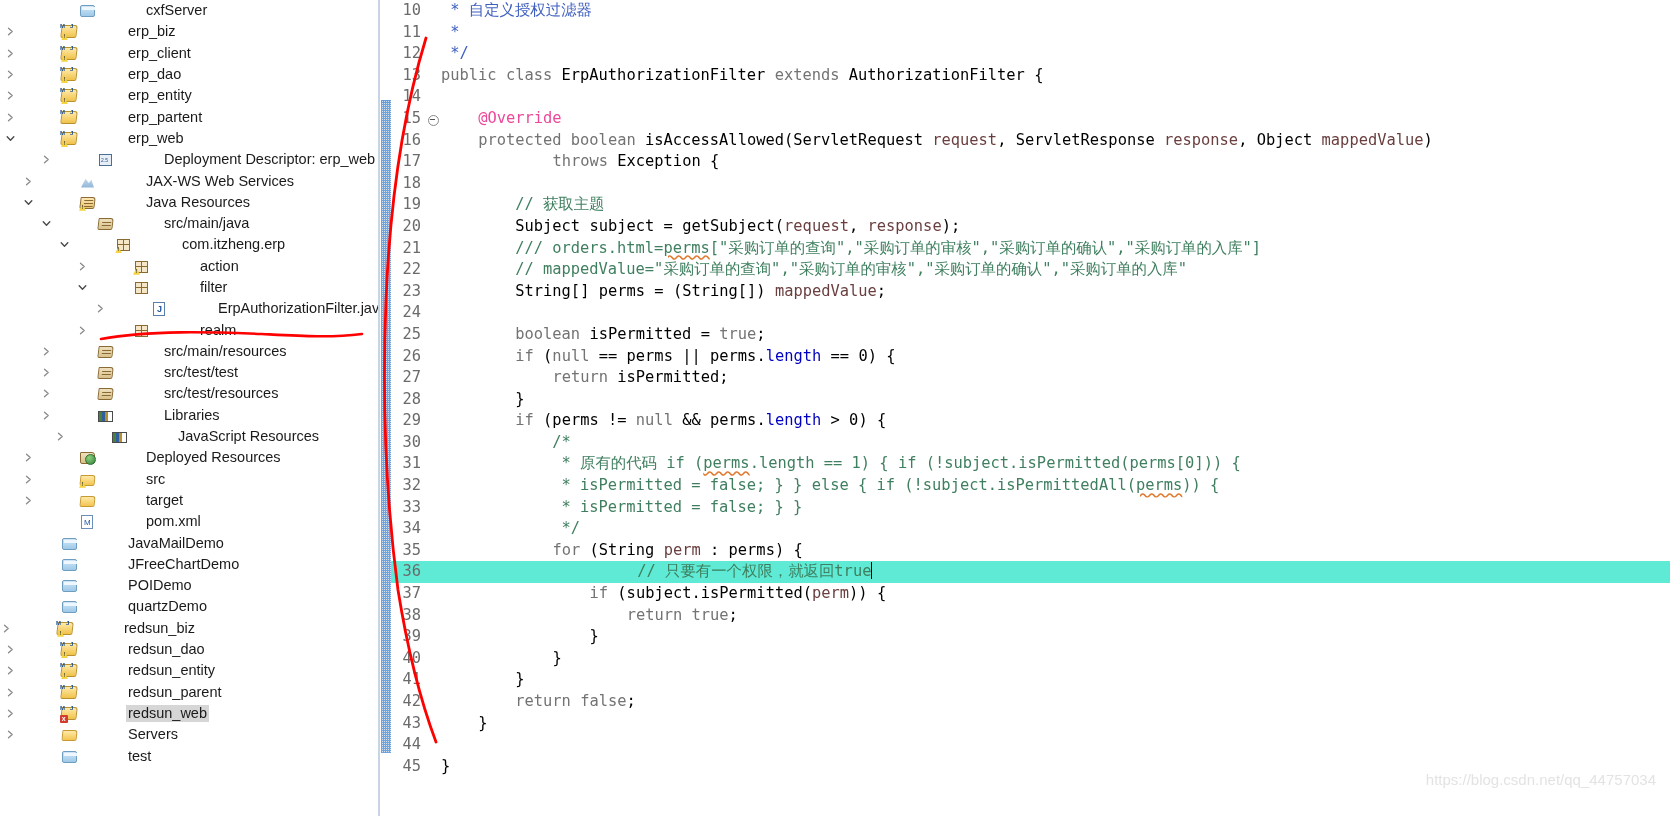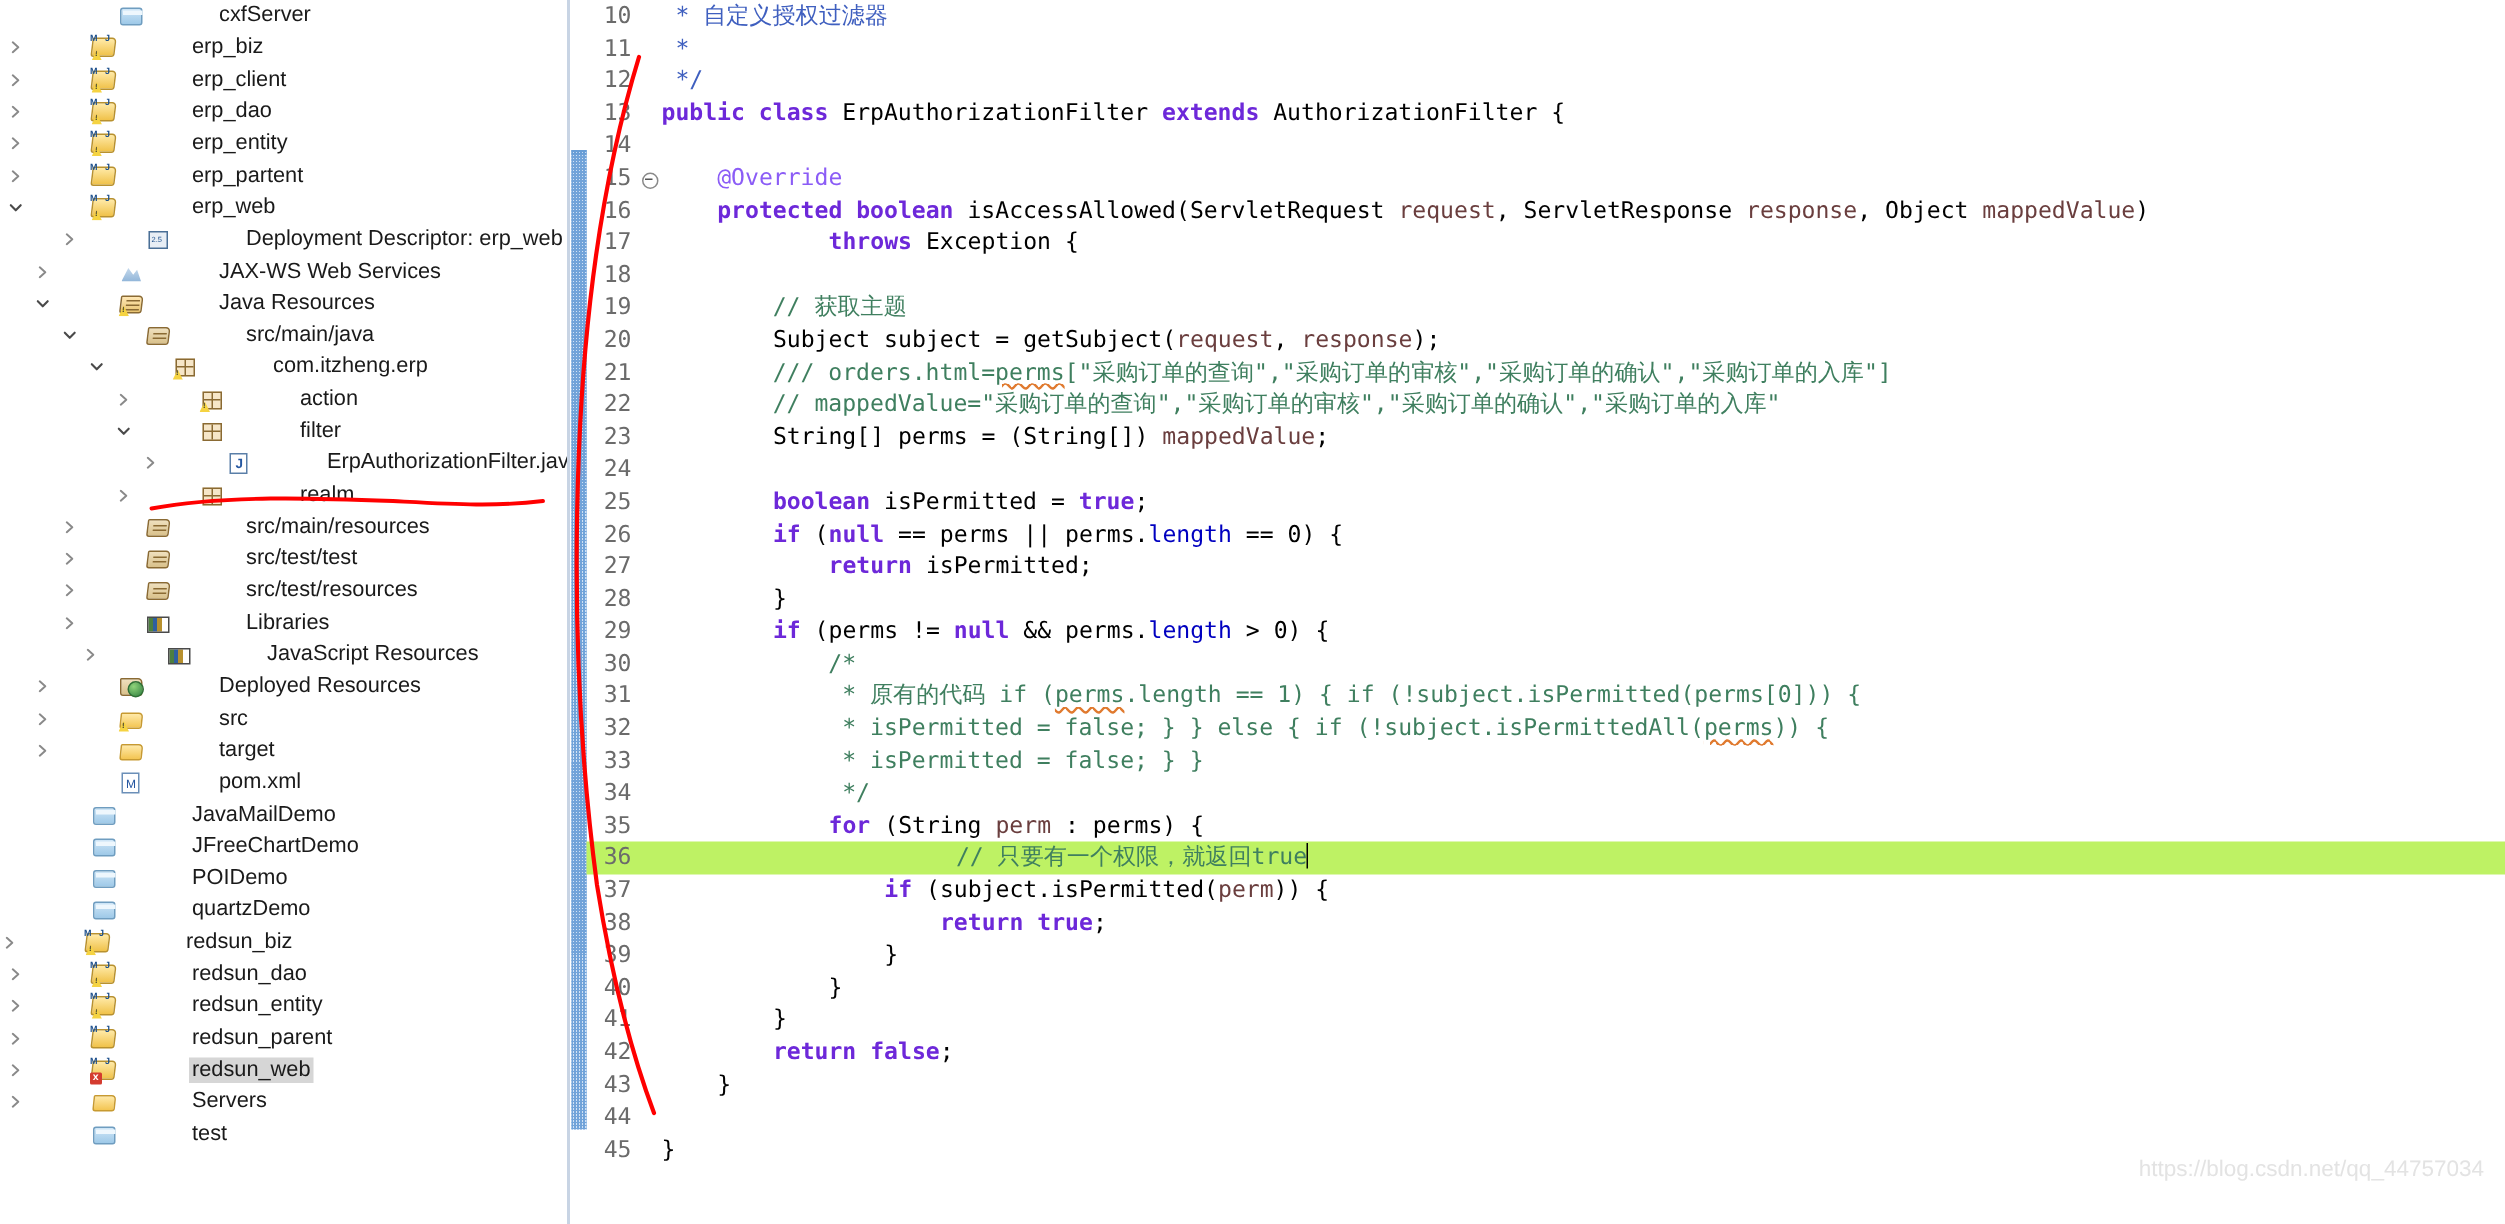--- a/index.html
+++ b/index.html
@@ -259,21 +259,21 @@
   .code-row {
     position: relative;
     height: 21.6px;
     display: flex;
     align-items: flex-start;
     white-space: pre;
     font-family: "DejaVu Sans Mono", monospace;
     font-size: 15.4px;
     line-height: 21.6px;
   }
-  .code-row.current { background: #bef264; gap: 24px; }
+  .code-row.current { background: #5eead4; gap: 24px; }
   .gutter {
     width: 36px; min-width: 36px;
     text-align: right;
     padding-right: 6px;
     color: #6b6b6b;
     font-family: "DejaVu Sans Mono", monospace;
     font-size: 15.4px;
     user-select: none;
   }
   .foldglyph {
@@ -291,25 +291,25 @@
     background: #fff;
   }
   .foldglyph.minus::after {
     content: "";
     position: absolute; left: 3px; top: 11px;
     width: 5px; height: 1px; background: #555;
   }
   .ctext { padding-left: 3px; }
 
   
-  .kw   { color: #6d28d9; font-weight: bold; }
+  .kw   { color: #737373; font-weight: normal; }
   .cmt  { color: #3f7f5f; }
   .cmtb { color: #3f5fbf; }
   .fld  { color: #0000c0; }
-  .ann  { color: #8b5cf6; text-align: right; }
+  .ann  { color: #ec4899; text-align: right; }
   .plain{ color: #000000; }
   .param{ color: #6a3e3e; }
   .squig {
     text-decoration: underline;
     text-decoration-style: wavy;
     text-decoration-color: #e07a2f;
     text-underline-offset: 2px;
   }
   .caret {
     display: inline-block;

